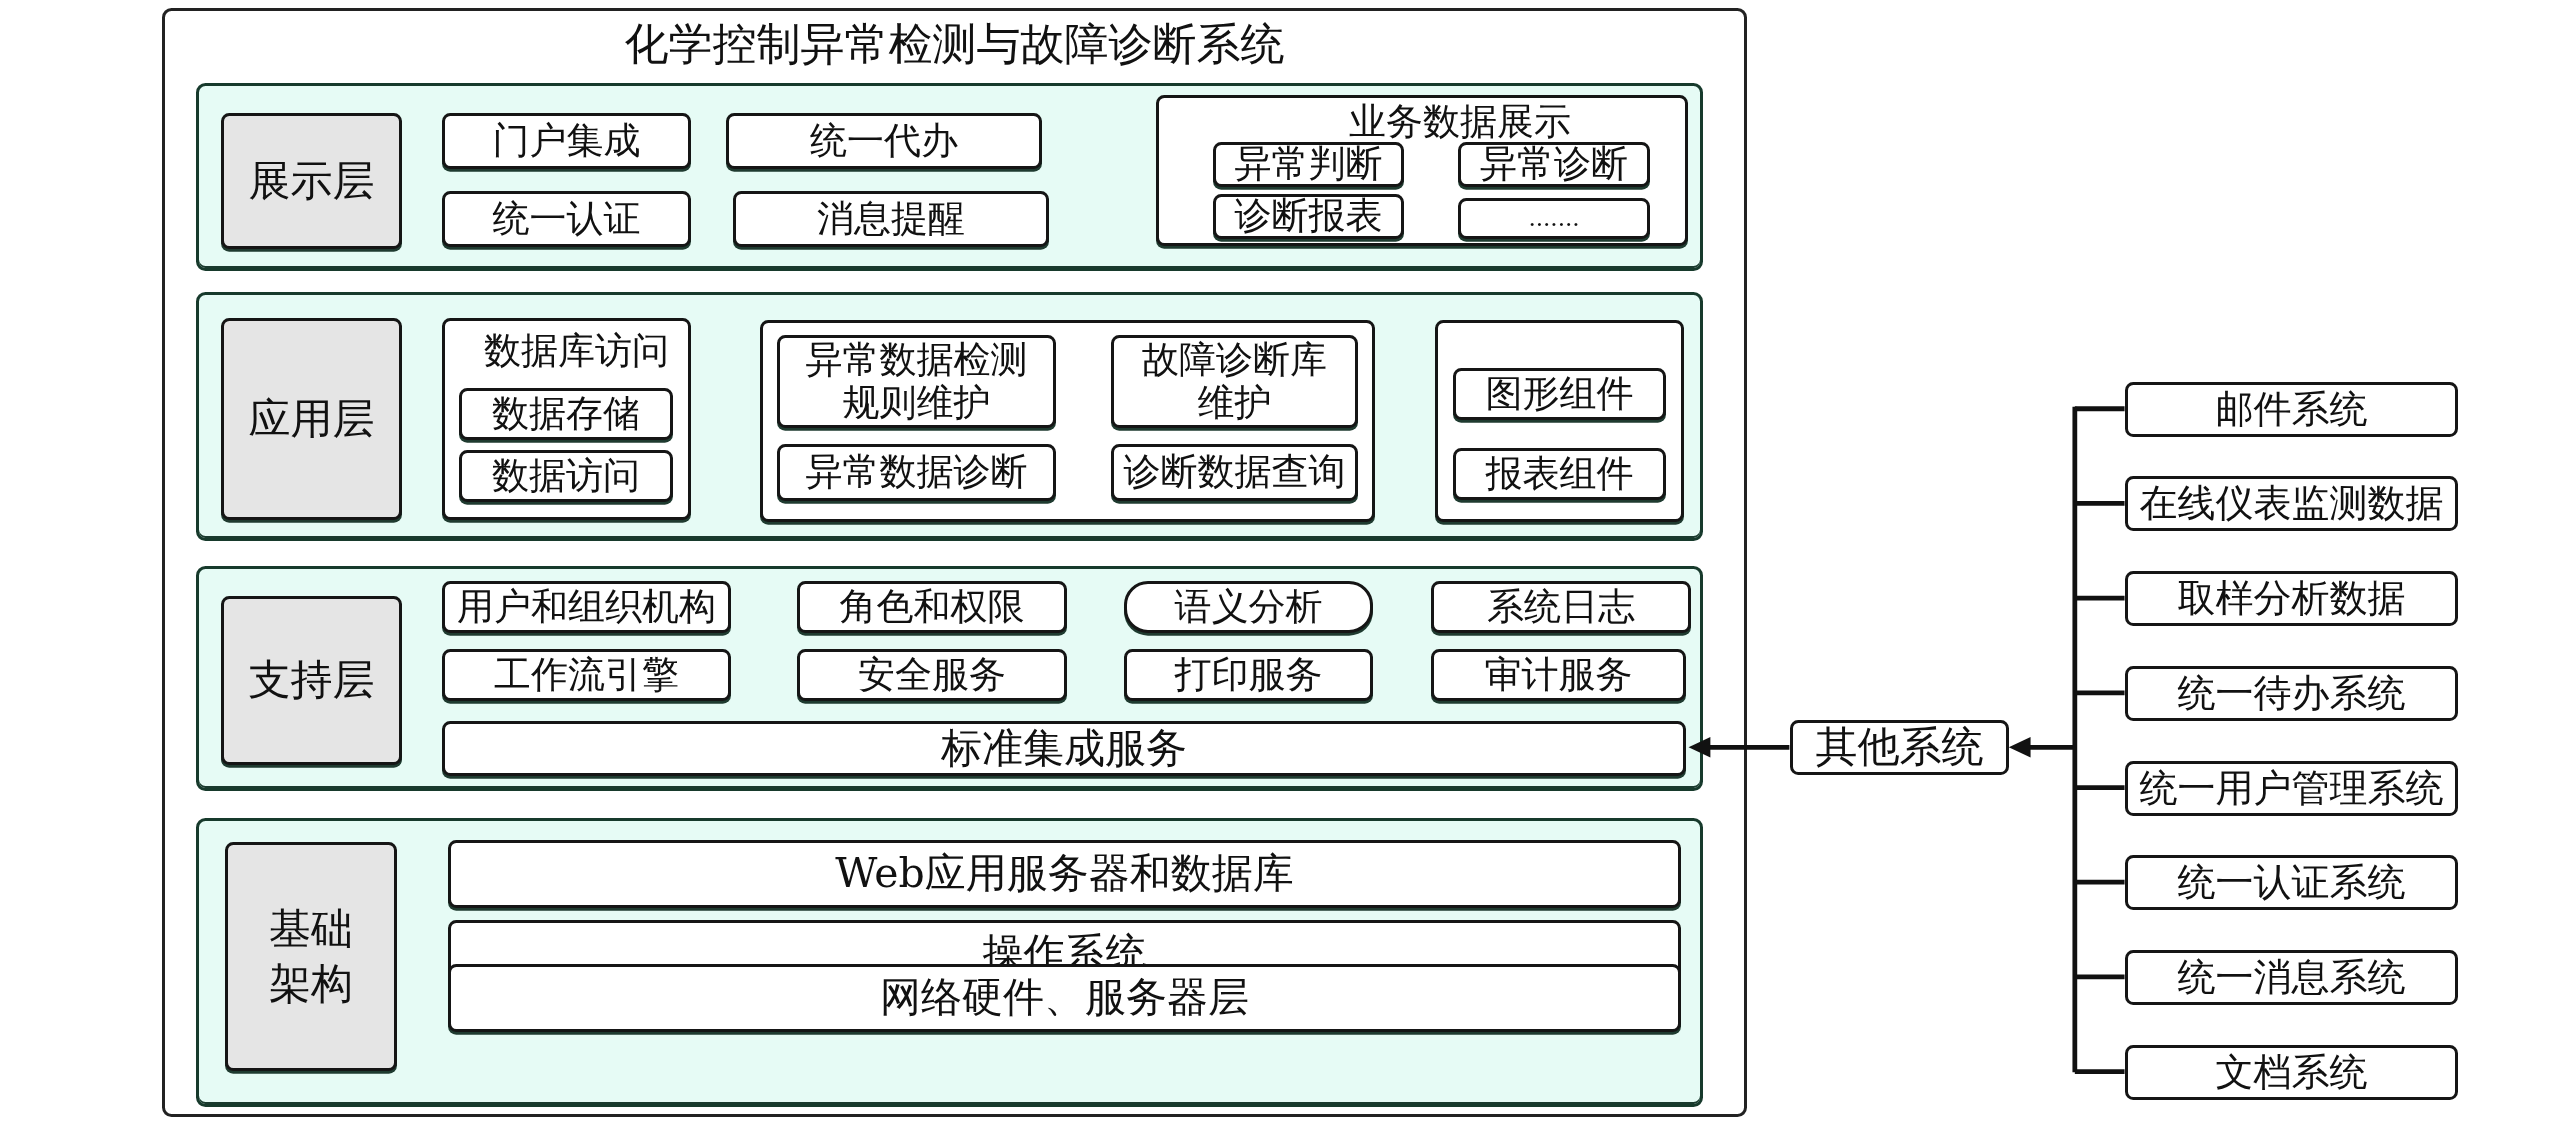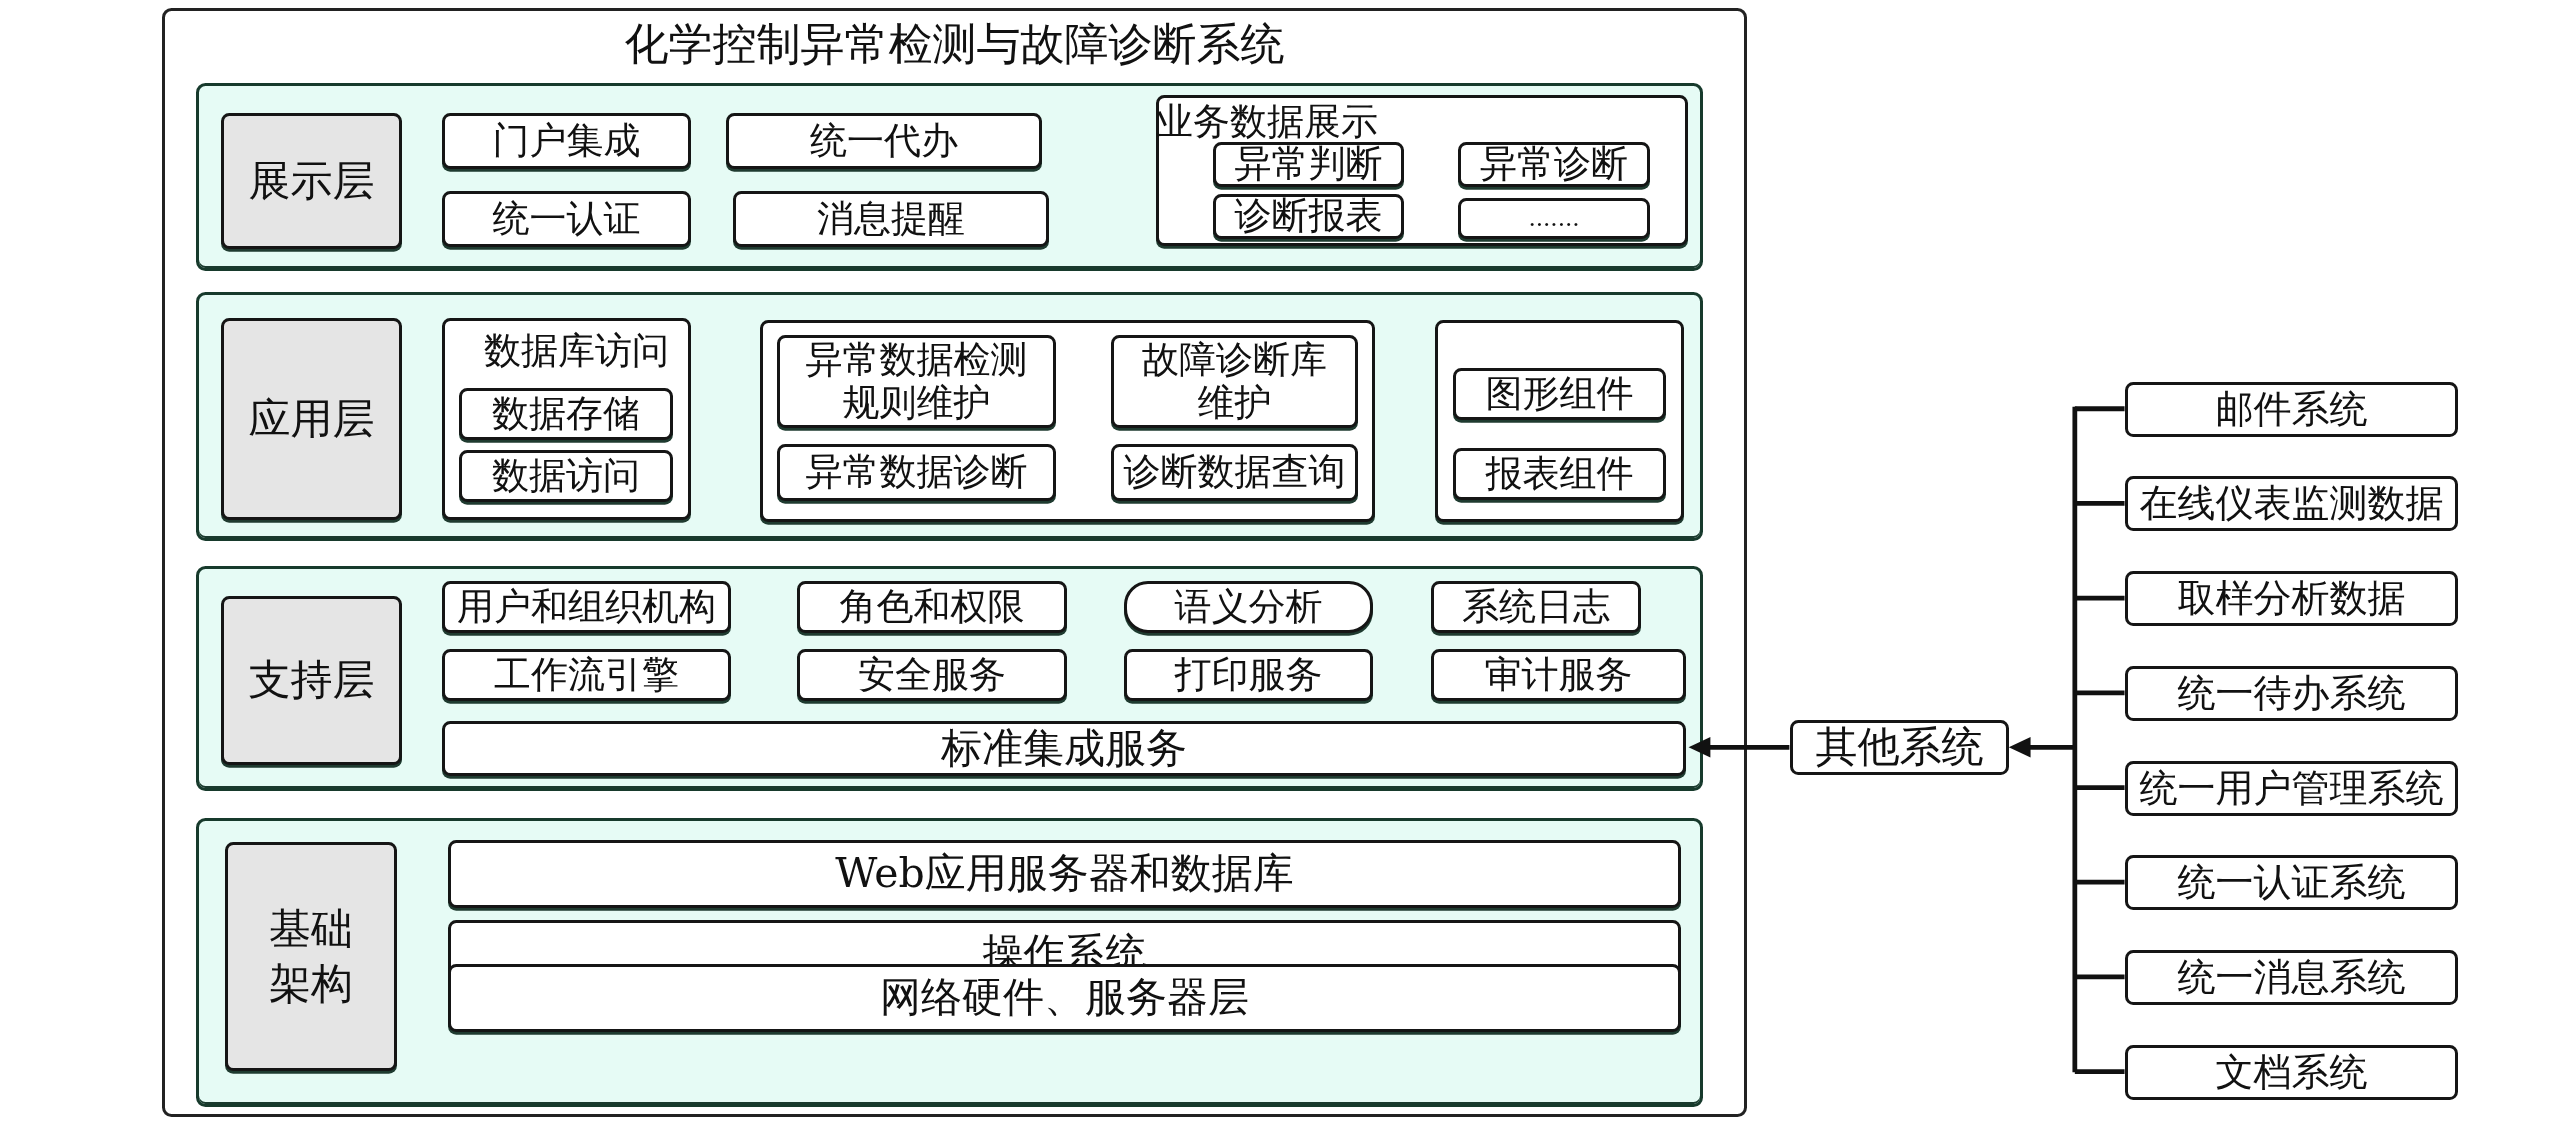--- a/index.html
+++ b/index.html
@@ -22,21 +22,21 @@
 <div class="abs layer" style="left:196px;top:83px;width:1507px;height:188px;"></div>
 <div class="abs box label-box" style="left:221px;top:113px;width:181px;height:136px;">
     <span>展示层</span>
   </div>
 <div class="abs box t" style="left:442px;top:113px;width:249px;height:56px;">门户集成</div>
 <div class="abs box t" style="left:726px;top:113px;width:316px;height:56px;">统一代办</div>
 <div class="abs box t" style="left:442px;top:191px;width:249px;height:56px;">统一认证</div>
 <div class="abs box t" style="left:726px;top:191px;width:316px;height:56px;margin-left:7px;">消息提醒</div>
 
 <div class="abs box" style="left:1156px;top:95px;width:532px;height:151px;align-items:flex-start;"></div>
-<div class="abs t" style="left:1156px;top:97px;width:608px;">业务数据展示</div>
+<div class="abs t" style="left:1156px;top:97px;width:608px;text-align:center;">业务数据展示</div>
 <div class="abs box t" style="left:1213px;top:142px;width:191px;height:45px;">异常判断</div>
 <div class="abs box t" style="left:1458px;top:142px;width:192px;height:45px;">异常诊断</div>
 <div class="abs box t" style="left:1213px;top:194px;width:191px;height:45px;">诊断报表</div>
 <div class="abs box t" style="left:1458px;top:198px;width:192px;height:41px;font-size:23px;">.......</div>
 
 <div class="abs layer" style="left:196px;top:292px;width:1507px;height:249px;"></div>
 <div class="abs box label-box" style="left:221px;top:318px;width:181px;height:202px;">
     <span>应用层</span>
   </div>
 
@@ -57,21 +57,21 @@
 <div class="abs box t" style="left:1453px;top:368px;width:213px;height:52px;">图形组件</div>
 <div class="abs box t" style="left:1453px;top:448px;width:213px;height:52px;">报表组件</div>
 
 <div class="abs layer" style="left:196px;top:566px;width:1507px;height:225px;"></div>
 <div class="abs box label-box" style="left:221px;top:596px;width:181px;height:169px;">
     <span>支持层</span>
   </div>
 <div class="abs box t" style="left:442px;top:581px;width:289px;height:52px;">用户和组织机构</div>
 <div class="abs box t" style="left:797px;top:581px;width:270px;height:52px;">角色和权限</div>
 <div class="abs box t" style="left:1124px;top:581px;width:249px;height:52px;border-radius:24px;">语义分析</div>
-<div class="abs box t" style="left:1431px;top:581px;width:210px;height:52px;">系统日志</div>
+<div class="abs box t" style="left:1431px;top:581px;width:260px;height:52px;">系统日志</div>
 <div class="abs box t" style="left:442px;top:649px;width:289px;height:52px;">工作流引擎</div>
 <div class="abs box t" style="left:797px;top:649px;width:270px;height:52px;">安全服务</div>
 <div class="abs box t" style="left:1124px;top:649px;width:249px;height:52px;">打印服务</div>
 <div class="abs box t" style="left:1431px;top:649px;width:255px;height:52px;">审计服务</div>
 <div class="abs box t" style="left:442px;top:721px;width:1244px;height:55px;font-size:41px;">标准集成服务</div>
 
 <div class="abs layer" style="left:196px;top:818px;width:1507px;height:289px;"></div>
 <div class="abs box label-box" style="left:225px;top:842px;width:172px;height:229px;">
     <span style="white-space:pre;line-height:1.3;">基础
 架构</span>

